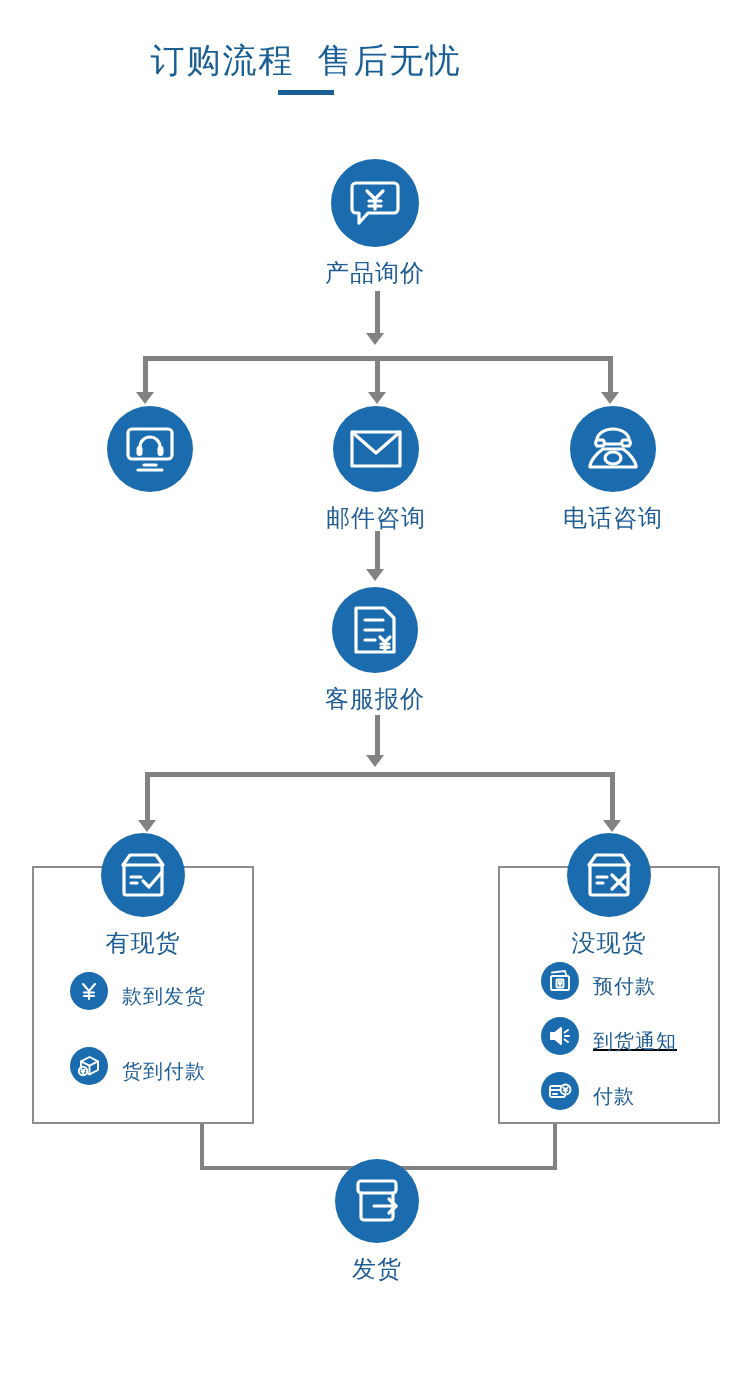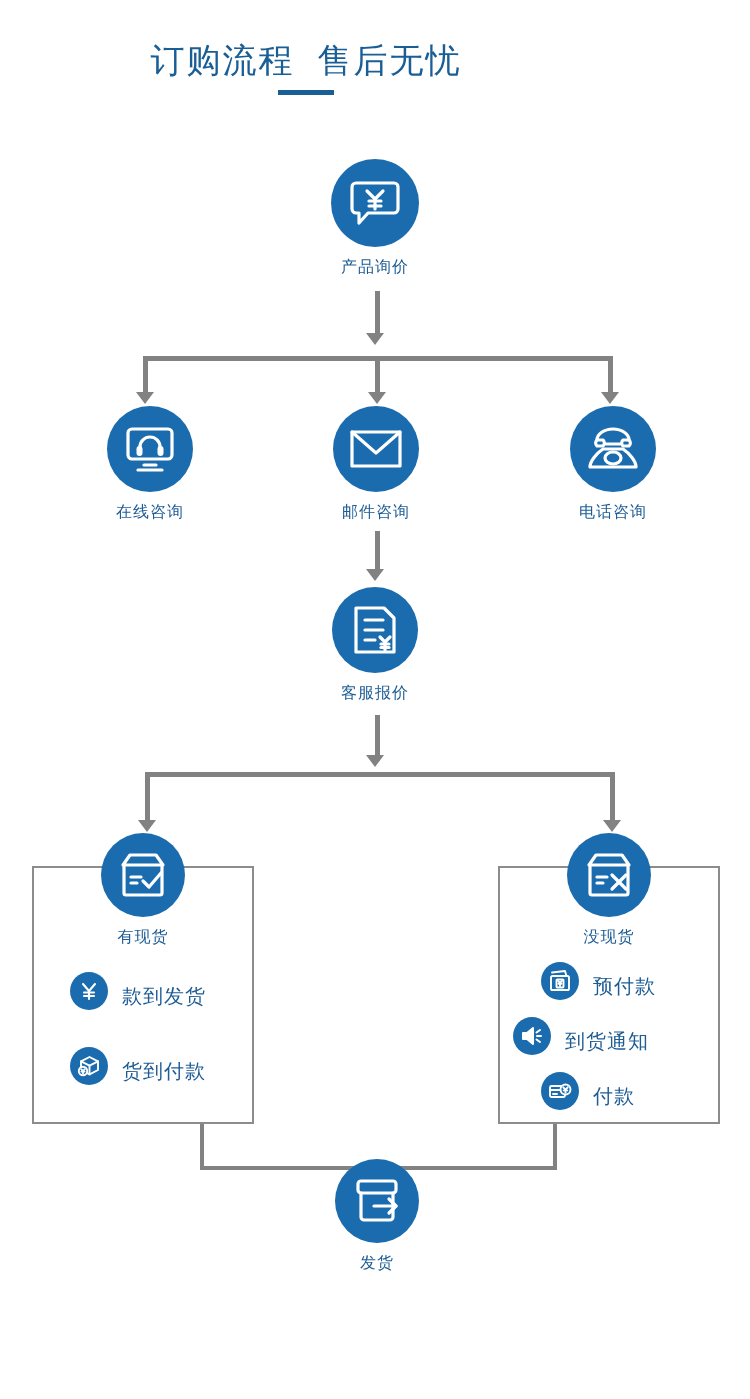--- a/index.html
+++ b/index.html
@@ -14,21 +14,21 @@
 
   
   .ln{position:absolute;background:#828282;}
   .arrow-head{position:absolute;width:0;height:0;
      border-left:9px solid transparent;border-right:9px solid transparent;
      border-top:12px solid #828282;}
 
   
   .node{position:absolute;text-align:center;}
   .circle{border-radius:50%;background:#1B6CAE;display:flex;align-items:center;justify-content:center;}
-  .node-label{color:#1E5C94;font-size:16px;margin-top:10px;letter-spacing:1px;white-space:nowrap;}
+  .node-label{color:#1E5C94;font-size:24px;margin-top:10px;letter-spacing:1px;white-space:nowrap;}
 
   
   .opt-box{position:absolute;border:2px solid #8C8C8C;background:transparent;box-sizing:border-box;}
 
   .sub-item{position:absolute;display:flex;align-items:flex-end;}
   .sub-circle{width:38px;height:38px;border-radius:50%;background:#1B6CAE;
               display:flex;align-items:center;justify-content:center;flex:0 0 auto;}
   .sub-label{color:#1E5C94;font-size:20px;margin-left:14px;white-space:nowrap;letter-spacing:1px;}
 
   svg{display:block;}
@@ -87,21 +87,20 @@
   <div class="circle" style="width:86px;height:86px;margin:0 auto;">
     <svg width="54" height="50" viewBox="0 0 54 50" fill="none" stroke="#ffffff" stroke-width="3.2" stroke-linecap="round" stroke-linejoin="round">
       <rect x="5" y="5" width="44" height="30" rx="4"></rect>
       <path d="M17 29 V23 a10 10 0 0 1 20 0 V29"></path>
       <rect x="13.5" y="22" width="6" height="10" rx="3" fill="#ffffff" stroke="none"></rect>
       <rect x="34.5" y="22" width="6" height="10" rx="3" fill="#ffffff" stroke="none"></rect>
       <path d="M21 41 H33"></path>
       <path d="M15 46 H39"></path>
     </svg>
   </div>
-  <div class="node-label">在线咨询</div>
 </div>
 
 <div class="node" style="left:303px;top:406px;width:146px;">
   <div class="circle" style="width:86px;height:86px;margin:0 auto;">
     <svg width="54" height="42" viewBox="0 0 54 42" fill="none" stroke="#ffffff" stroke-width="3.2" stroke-linecap="round" stroke-linejoin="round">
       <rect x="3" y="4" width="48" height="34"></rect>
       <path d="M3 4 L27 25 L51 4"></path>
     </svg>
   </div>
   <div class="node-label">邮件咨询</div>
@@ -202,21 +201,21 @@
       <rect x="3" y="7" width="18" height="14" rx="1.6"></rect>
       <rect x="8.5" y="10.5" width="7" height="8" rx="0.8"></rect>
       <path d="M10.2 12 L12 13.9 L13.8 12"></path>
       <path d="M12 13.9 V17"></path>
       <path d="M10.5 14.7 H13.5"></path>
     </svg>
   </div>
   <div class="sub-label">预付款</div>
 </div>
 
-<div class="sub-item" style="left:513px;top:1017px;">
+<div class="sub-item" style="left:541px;top:1017px;text-decoration:underline;">
   <div class="sub-circle">
     <svg width="24" height="22" viewBox="0 0 24 22" fill="none" stroke="#ffffff" stroke-width="2" stroke-linecap="round" stroke-linejoin="round">
       <path d="M3 8 H7 L13 3 V19 L7 14 H3 Z" fill="#ffffff" stroke="#ffffff"></path>
       <path d="M16.5 7.5 L20 5"></path>
       <path d="M17 11 H21"></path>
       <path d="M16.5 14.5 L20 17"></path>
     </svg>
   </div>
   <div class="sub-label">到货通知</div>
 </div>

